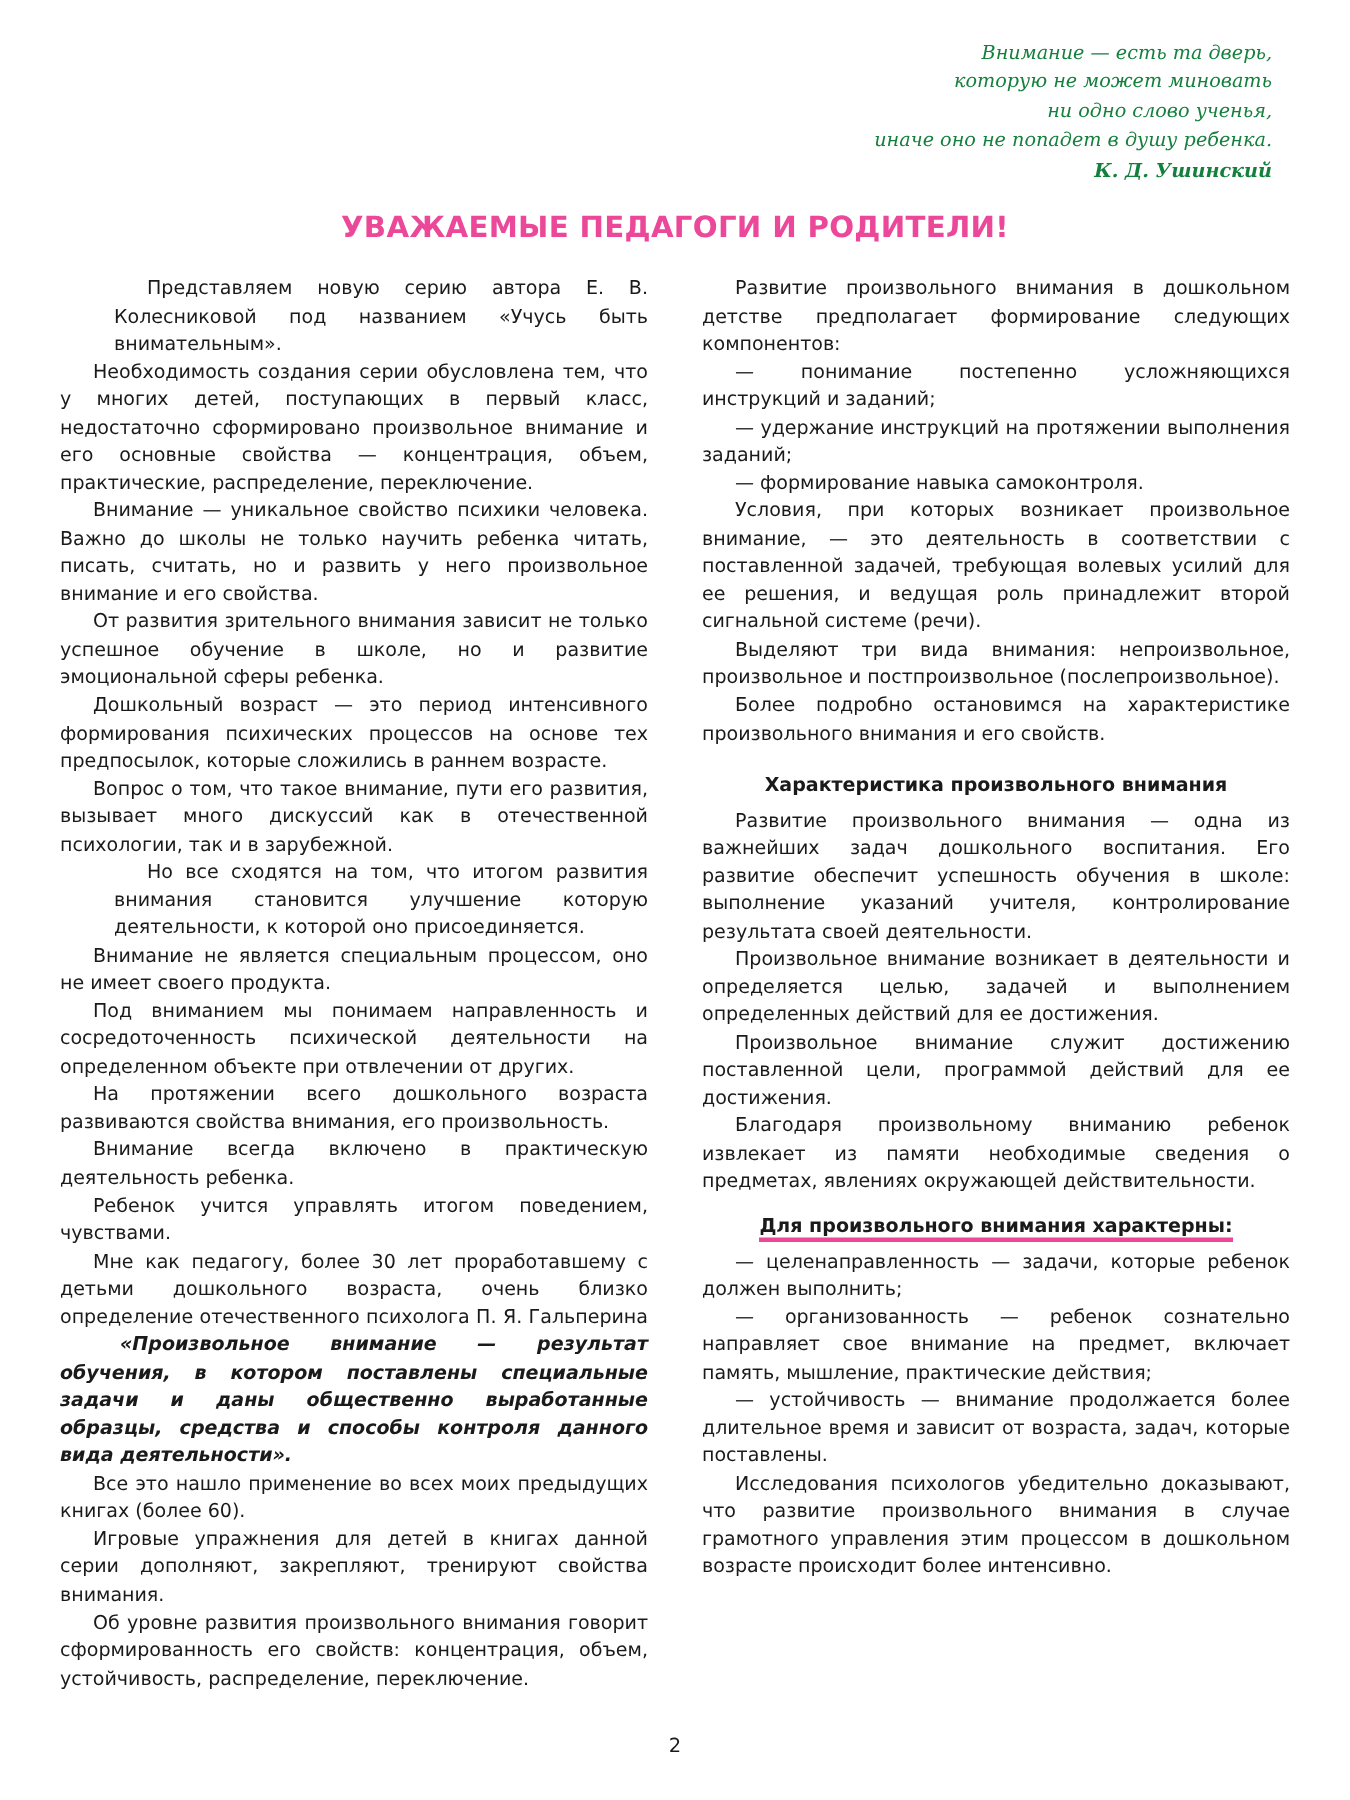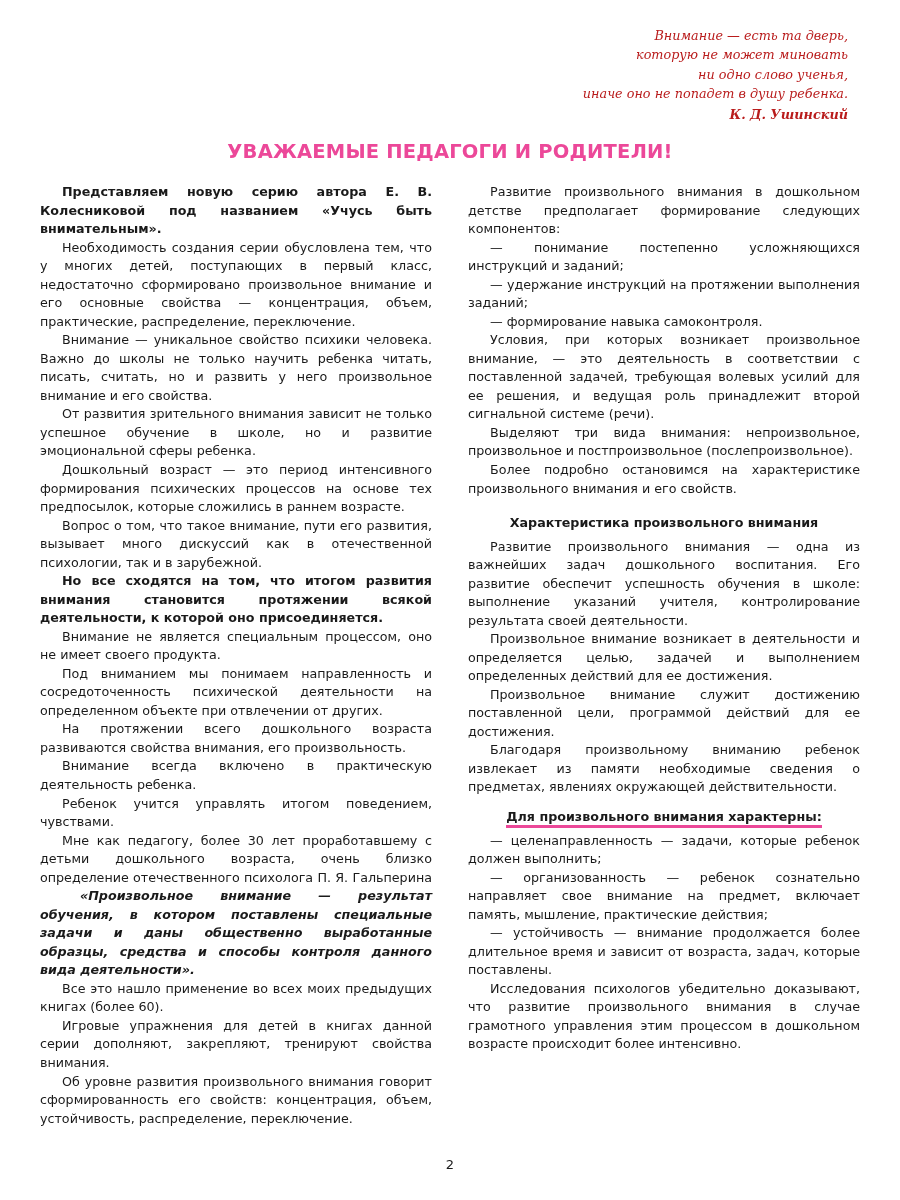--- a/index.html
+++ b/index.html
@@ -20,21 +20,21 @@
   .epigraph {
     position: absolute;
     top: 26px;
     right: 52px;
     width: 340px;
     text-align: right;
     font-family: "DejaVu Serif", serif;
     font-style: italic;
     font-size: 12.8px;
     line-height: 1.52;
-    color: #b91c1c;
+    color: #15803d;
   }
   .epigraph .author {
     margin-top: 1px;
     font-weight: bold;
     font-style: italic;
   }
   .doc-title {
     position: absolute;
     top: 140px;
     left: 0;
@@ -58,21 +58,21 @@
     width: 392px;
   }
   p {
     margin: 0;
     text-align: justify;
     text-indent: 22px;
     font-size: 12.7px;
     line-height: 1.46;
     hyphens: auto;
   }
-  p.b { font-weight: bold; }
+  p.b { font-weight: normal; margin-left: 36px; }
   .bi { font-weight: bold; font-style: italic; margin-left: 40px; }
   .center {
     text-align: center;
     text-indent: 0;
     font-weight: bold;
     margin-top: 16px;
     margin-bottom: 5px;
   }
   .center-underline {
     text-align: center;
@@ -110,21 +110,21 @@
 
   <div class="columns">
 
     <div class="col">
       <p class="b">Представляем новую серию автора Е. В. Колесниковой под названием «Учусь быть внимательным».</p>
       <p>Необходимость создания серии обусловлена тем, что у многих детей, поступающих в первый класс, недостаточно сформировано произвольное внимание и его основные свойства — концентрация, объем, практические, распределение, переключение.</p>
       <p>Внимание — уникальное свойство психики человека. Важно до школы не только научить ребенка читать, писать, считать, но и развить у него произвольное внимание и его свойства.</p>
       <p>От развития зрительного внимания зависит не только успешное обучение в школе, но и развитие эмоциональной сферы ребенка.</p>
       <p>Дошкольный возраст — это период интенсивного формирования психических процессов на основе тех предпосылок, которые сложились в раннем возрасте.</p>
       <p>Вопрос о том, что такое внимание, пути его развития, вызывает много дискуссий как в отечественной психологии, так и в зарубежной.</p>
-      <p class="b">Но все сходятся на том, что итогом развития внимания становится протяжении всякой деятельности, к которой оно присоединяется.</p>
+      <p class="b">Но все сходятся на том, что итогом развития внимания становится улучшение которую деятельности, к которой оно присоединяется.</p>
       <p>Внимание не является специальным процессом, оно не имеет своего продукта.</p>
       <p>Под вниманием мы понимаем направленность и сосредоточенность психической деятельности на определенном объекте при отвлечении от других.</p>
       <p>На протяжении всего дошкольного возраста развиваются свойства внимания, его произвольность.</p>
       <p>Внимание всегда включено в практическую деятельность ребенка.</p>
       <p>Ребенок учится управлять итогом поведением, чувствами.</p>
       <p><span>Мне как педагогу, более 30 лет проработавшему с детьми дошкольного возраста, очень близко определение отечественного психолога П. Я. Гальперина </span><span class="bi">«Произвольное внимание — результат обучения, в котором поставлены специальные задачи и даны общественно выработанные образцы, средства и способы контроля данного вида деятельности».</span></p>
       <p>Все это нашло применение во всех моих предыдущих книгах (более 60).</p>
       <p>Игровые упражнения для детей в книгах данной серии дополняют, закрепляют, тренируют свойства внимания.</p>
       <p>Об уровне развития произвольного внимания говорит сформированность его свойств: концентрация, объем, устойчивость, распределение, переключение.</p>
     </div>

